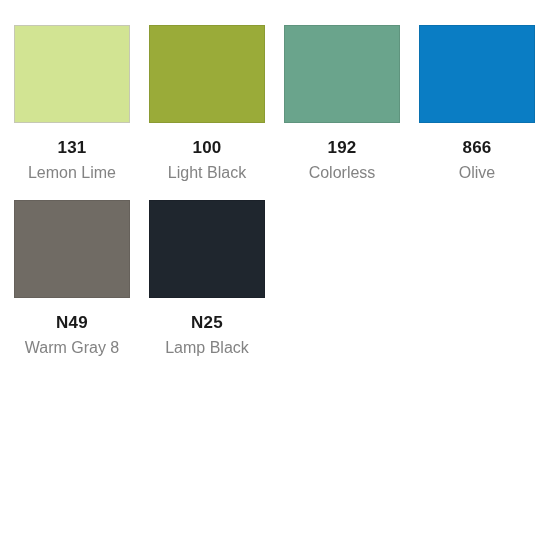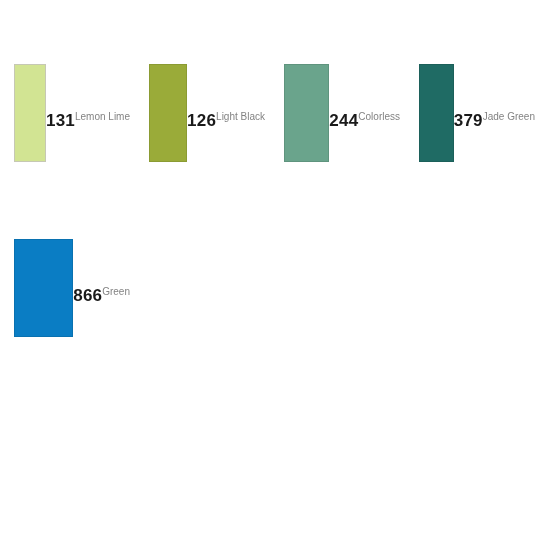--- a/index.html
+++ b/index.html
@@ -22,21 +22,21 @@
     display: grid;
     grid-template-columns: repeat(4, 116px);
     grid-template-rows: repeat(3, 175px);
     column-gap: 19px;
     row-gap: 0;
     align-content: start;
   }
   .swatch-cell {
     width: 116px;
     display: flex;
-    flex-direction: row;
+    flex-direction: column;
     align-items: center;
   }
   .swatch-chip {
     box-sizing: border-box;
     width: 116px;
     height: 98px;
     border: 1px solid rgba(0, 0, 0, 0.10);
     box-shadow: 0 0 0 1px rgba(255, 255, 255, 0.0);
   }
   .swatch-chip.is-blender {
@@ -47,50 +47,55 @@
     font-size: 17px;
     font-weight: bold;
     color: #1a1a1a;
     letter-spacing: 0.2px;
     line-height: 1;
     text-align: center;
     white-space: nowrap;
   }
   .swatch-name {
     margin-top: 9px;
-    font-size: 10px;
+    font-size: 16px;
     font-weight: normal;
     color: #838383;
     line-height: 1;
     text-align: center;
     white-space: nowrap;
   }
 </style>
 </head>
 <body>
 
 <div id="swatch-grid">
     <div class="swatch-cell">
       <div class="swatch-chip" style="background: rgb(210, 228, 147); border-color: rgb(198, 200, 180);"></div>
       <div class="swatch-code">131</div>
       <div class="swatch-name">Lemon Lime</div>
     </div>
     <div class="swatch-cell">
       <div class="swatch-chip" style="background: rgb(154, 171, 57); border-color: rgb(139, 155, 51);"></div>
-      <div class="swatch-code">126</div>
+      <div class="swatch-code">100</div>
       <div class="swatch-name">Light Black</div>
     </div>
     <div class="swatch-cell">
       <div class="swatch-chip" style="background: rgb(106, 164, 140); border-color: rgb(95, 148, 126);"></div>
-      <div class="swatch-code">244</div>
+      <div class="swatch-code">192</div>
       <div class="swatch-name">Colorless</div>
-    </div>
-    <div class="swatch-cell">
-      <div class="swatch-chip" style="background: rgb(31, 107, 100); border-color: rgb(28, 96, 90);"></div>
-      <div class="swatch-code">379</div>
-      <div class="swatch-name">Jade Green</div>
     </div>
     <div class="swatch-cell">
       <div class="swatch-chip" style="background: rgb(10, 125, 196); border-color: rgb(9, 113, 176);"></div>
       <div class="swatch-code">866</div>
-      <div class="swatch-name">Green</div>
+      <div class="swatch-name">Olive</div>
+    </div>
+    <div class="swatch-cell">
+      <div class="swatch-chip" style="background: rgb(112, 107, 100); border-color: rgb(102, 97, 91);"></div>
+      <div class="swatch-code">N49</div>
+      <div class="swatch-name">Warm Gray 8</div>
+    </div>
+    <div class="swatch-cell">
+      <div class="swatch-chip" style="background: rgb(31, 38, 46); border-color: rgb(27, 33, 41);"></div>
+      <div class="swatch-code">N25</div>
+      <div class="swatch-name">Lamp Black</div>
     </div>
   </div>
 
 </body></html>

